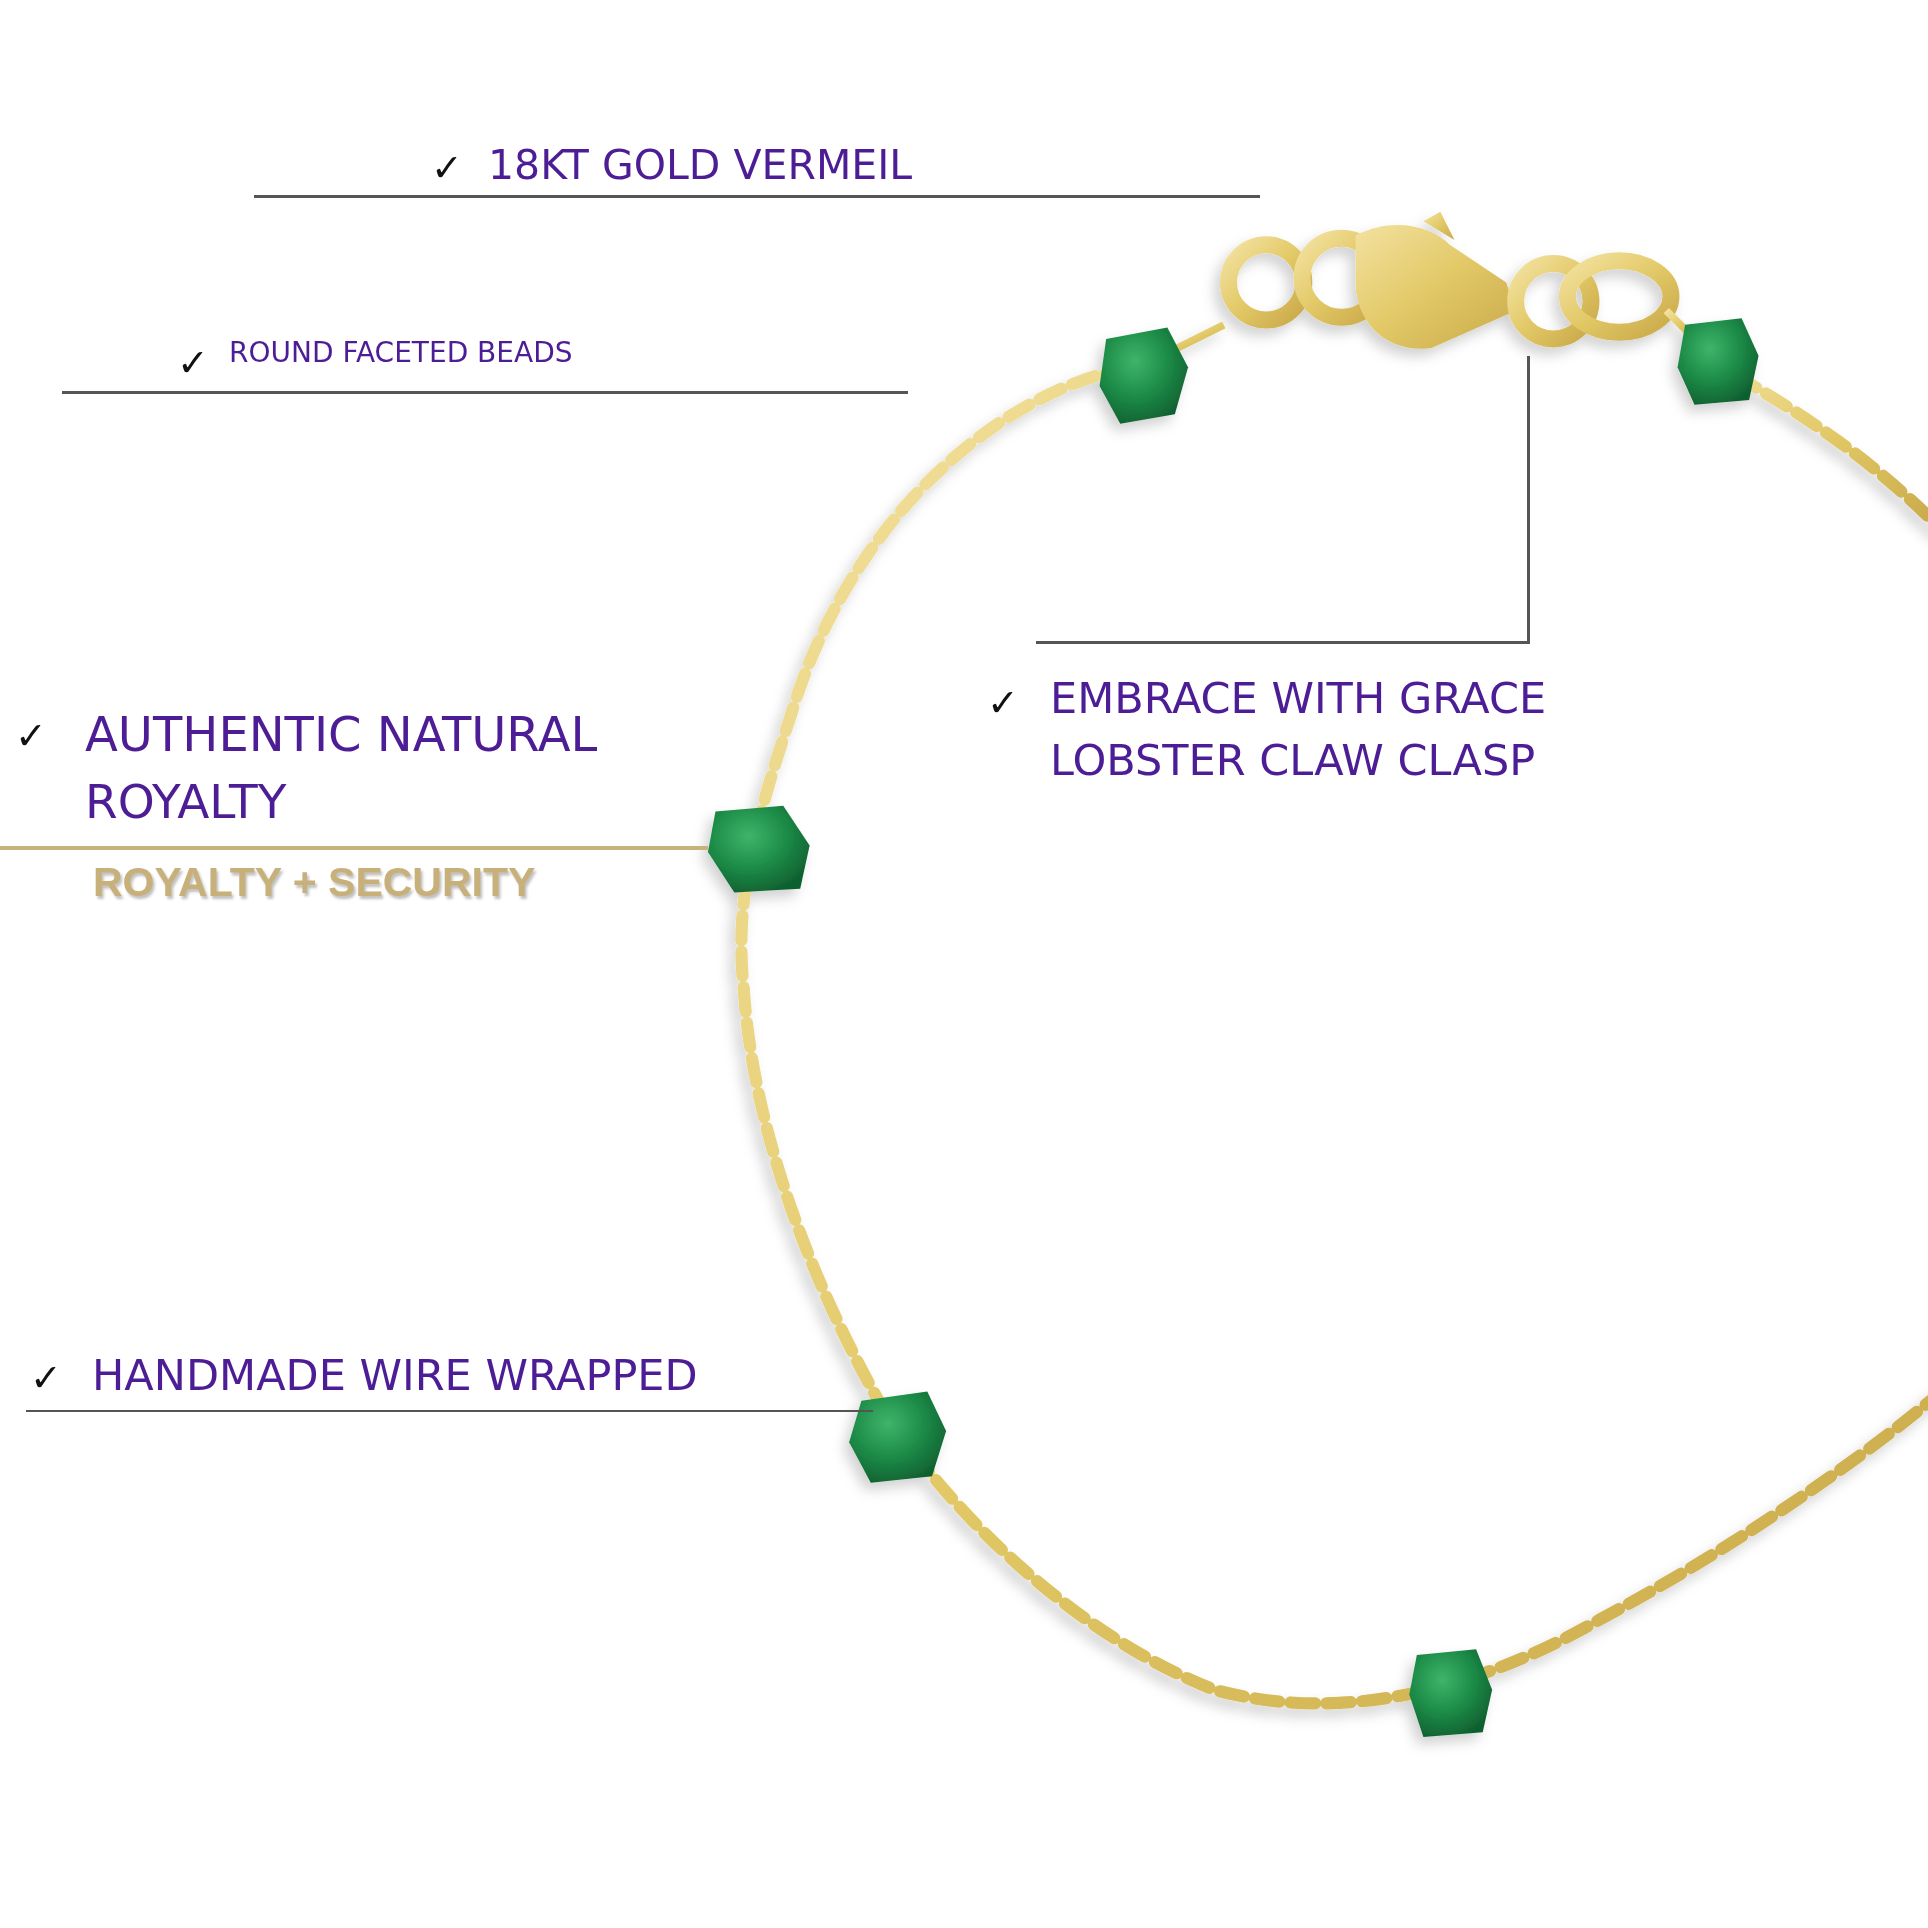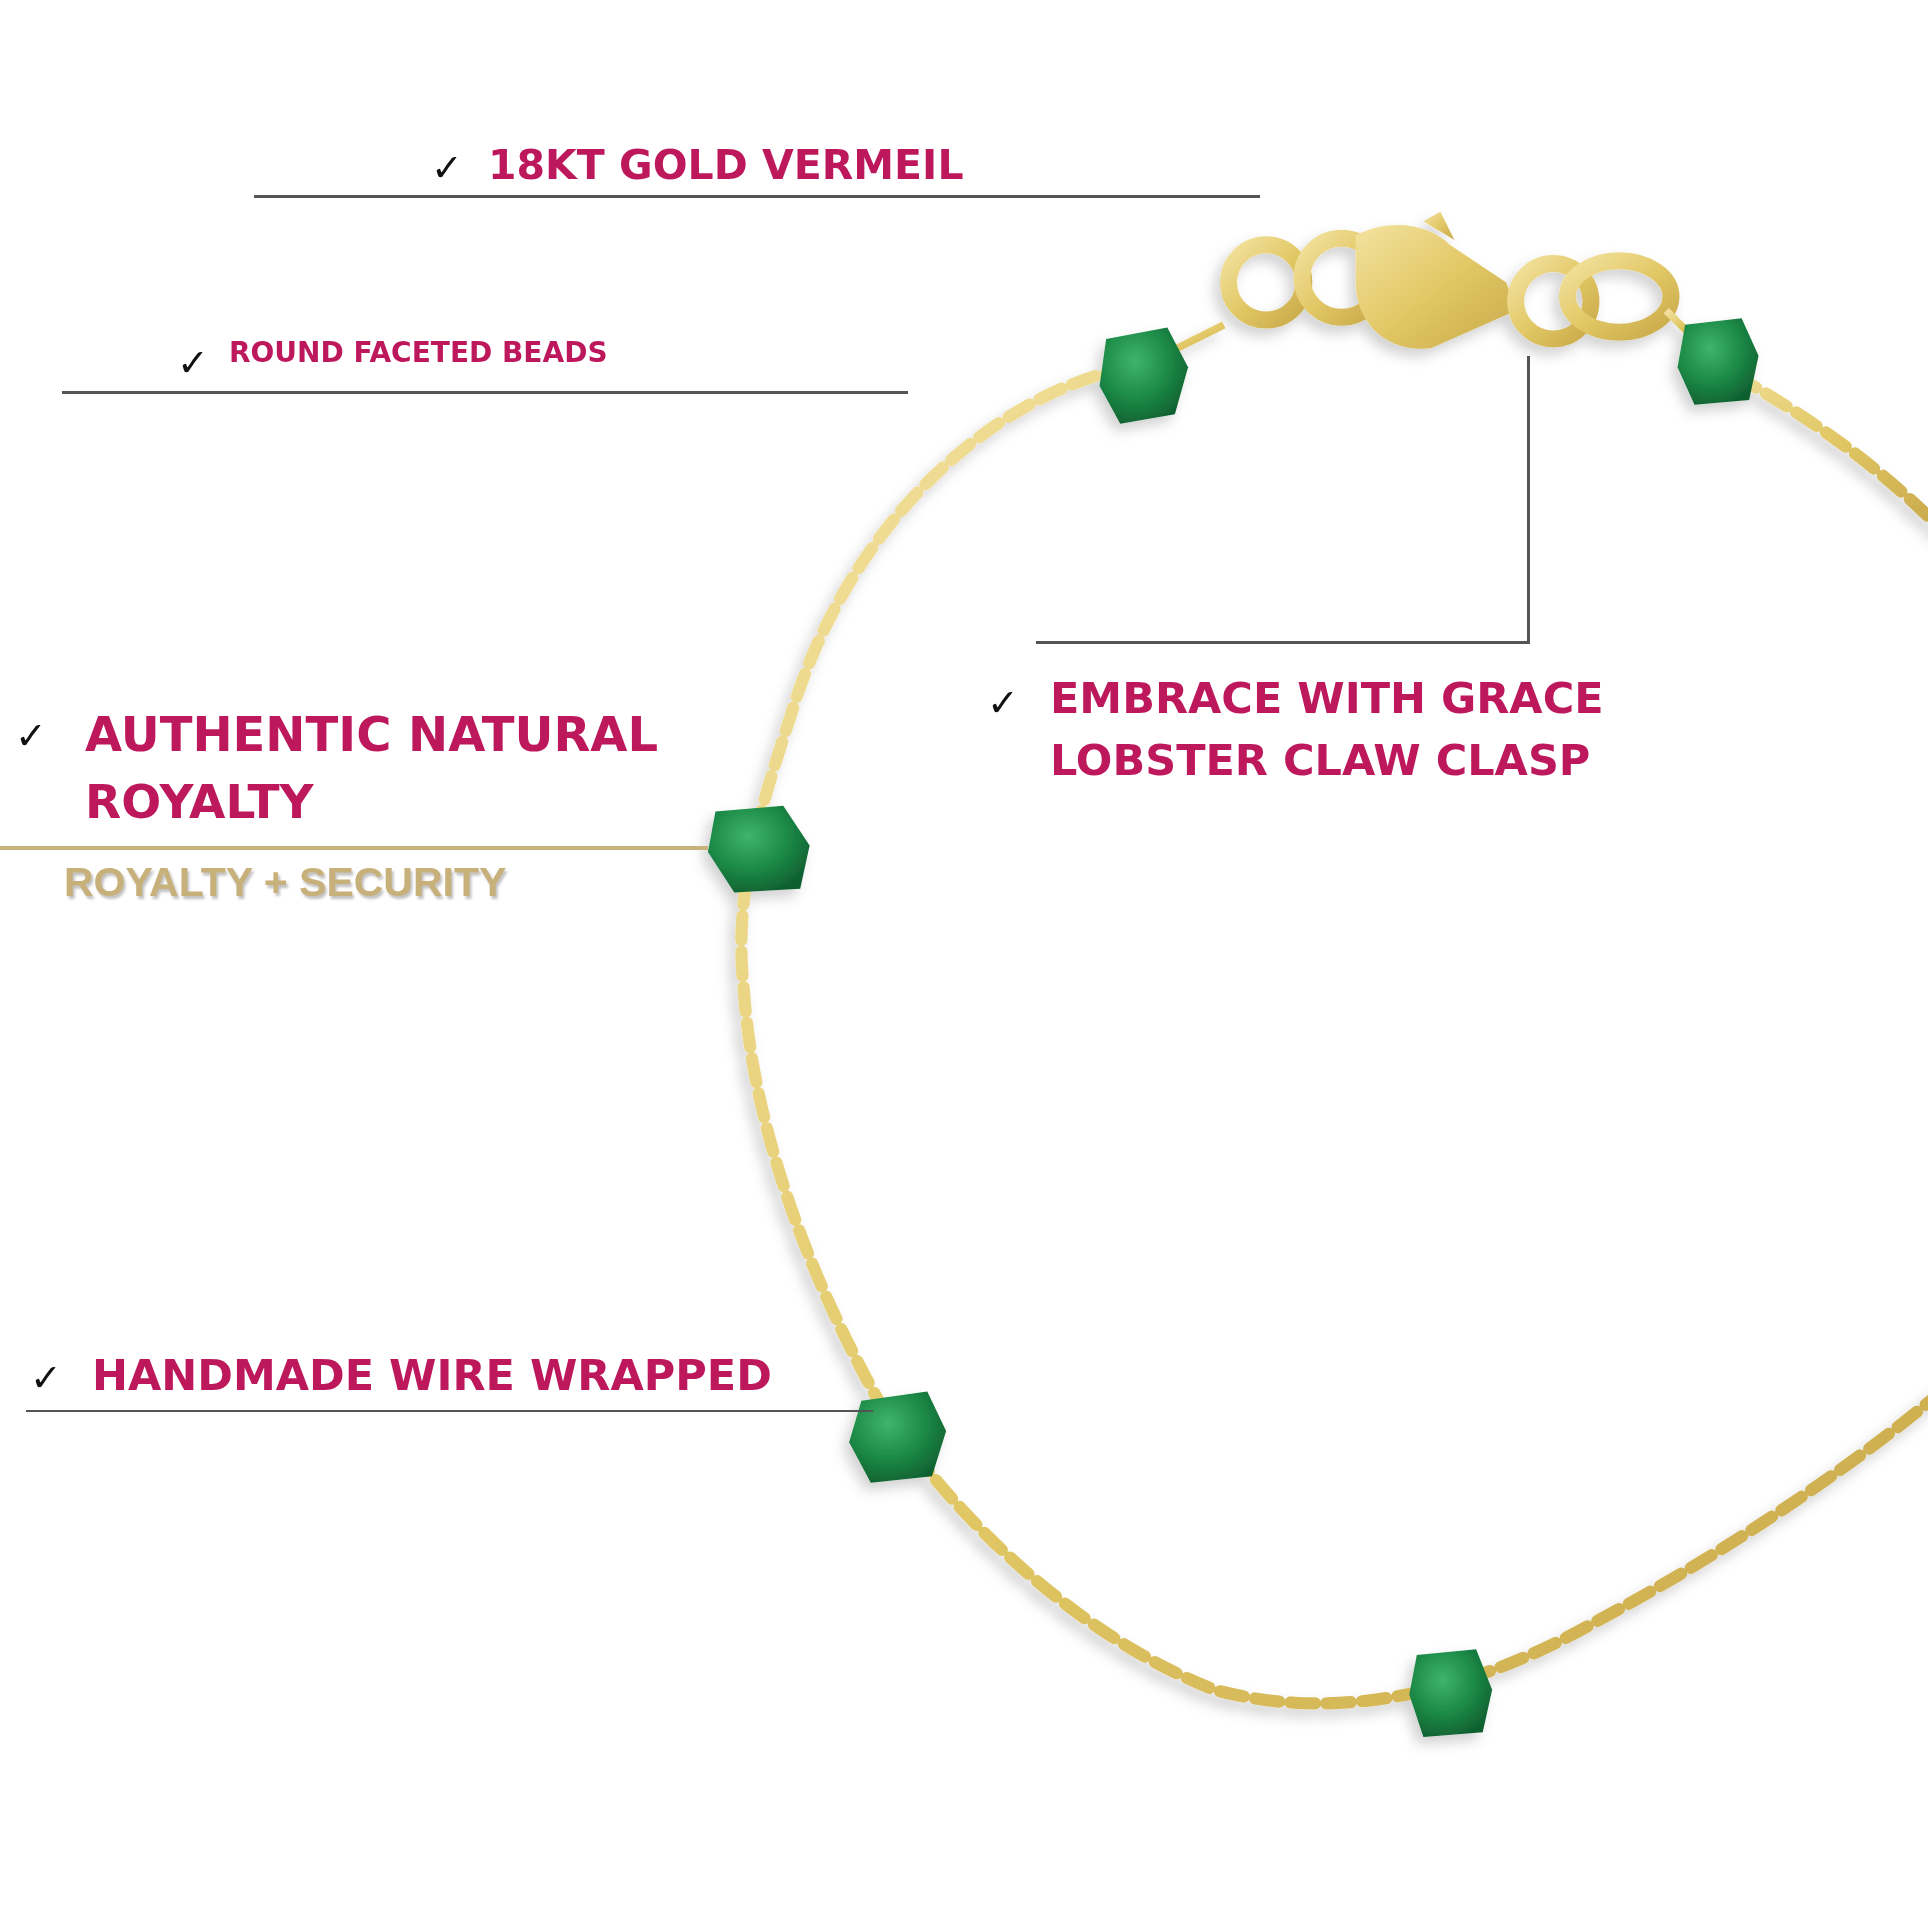--- a/index.html
+++ b/index.html
@@ -1,26 +1,26 @@
 <!DOCTYPE html>
 <html style="font-size:15px"><head>
 <meta charset="utf-8">
 <style>
   html, body { margin:0; padding:0; background:#ffffff; }
   body { width:1928px; height:1928px; position:relative; overflow:hidden;
          font-family:"Liberation Sans", "DejaVu Sans", sans-serif; }
   .canvas { position:absolute; left:0; top:0; width:1928px; height:1928px; }
-  .callout { position:absolute; color:#be185d; font-family:"DejaVu Sans", sans-serif;
-             font-weight:bold; letter-spacing:0px; white-space:nowrap; }
+  .callout { position:absolute; color:#4c1d95; font-family:"DejaVu Sans", sans-serif;
+             font-weight:normal; letter-spacing:0px; white-space:nowrap; }
   .check { position:absolute; color:#111; font-family:"DejaVu Sans", sans-serif; font-weight:bold; }
   .rule { position:absolute; background:#555555; }
   .rule-gold { position:absolute; background:#c9b27a; }
   .tagline { position:absolute; color:#c8b07a; font-family:"Liberation Sans", sans-serif;
              font-weight:bold; white-space:nowrap;
-             text-shadow: 1.9px 2.8px 2.8px rgba(0,0,0,0.25); }
+             text-shadow: 1.9px 2.8px 2.8px rgba(0,0,0,0.25); margin-left: 29px; }
   .bracelet-art { position:absolute; left:0; top:0; width:1928px; height:1928px; }
 </style>
 </head>
 <body>
 
 <div class="canvas">
 
   <svg class="bracelet-art" viewBox="0 0 2048 2048" xmlns="http://www.w3.org/2000/svg">
     <defs>
       <radialGradient id="gem" cx="40%" cy="35%" r="70%">

